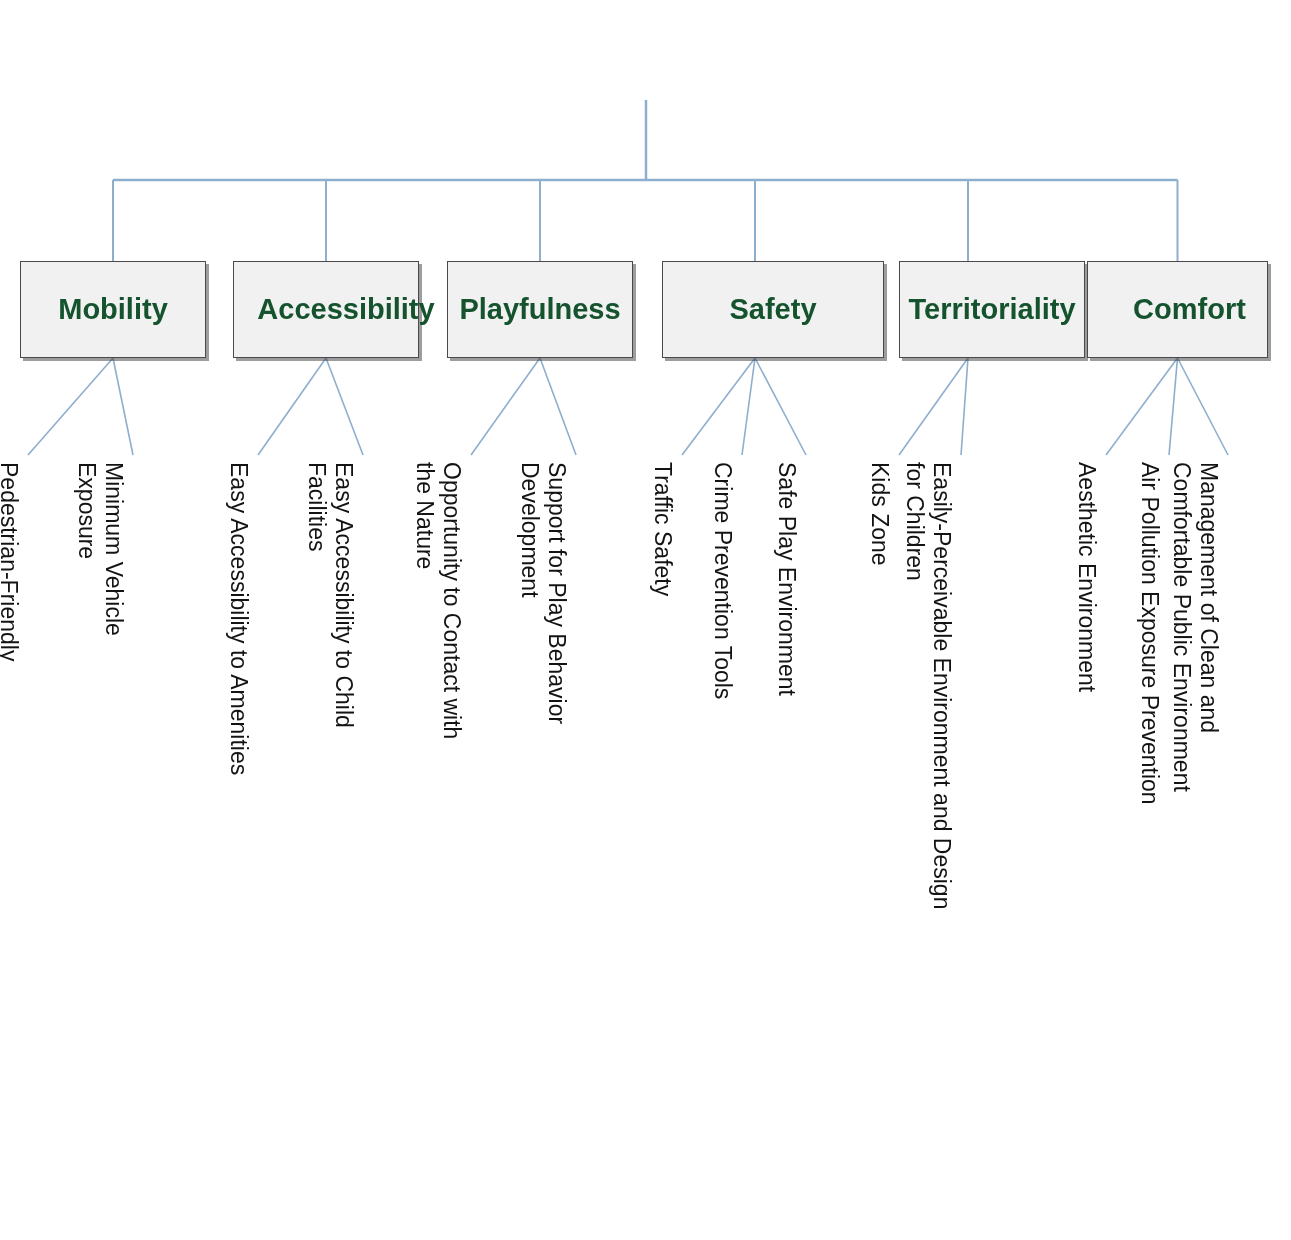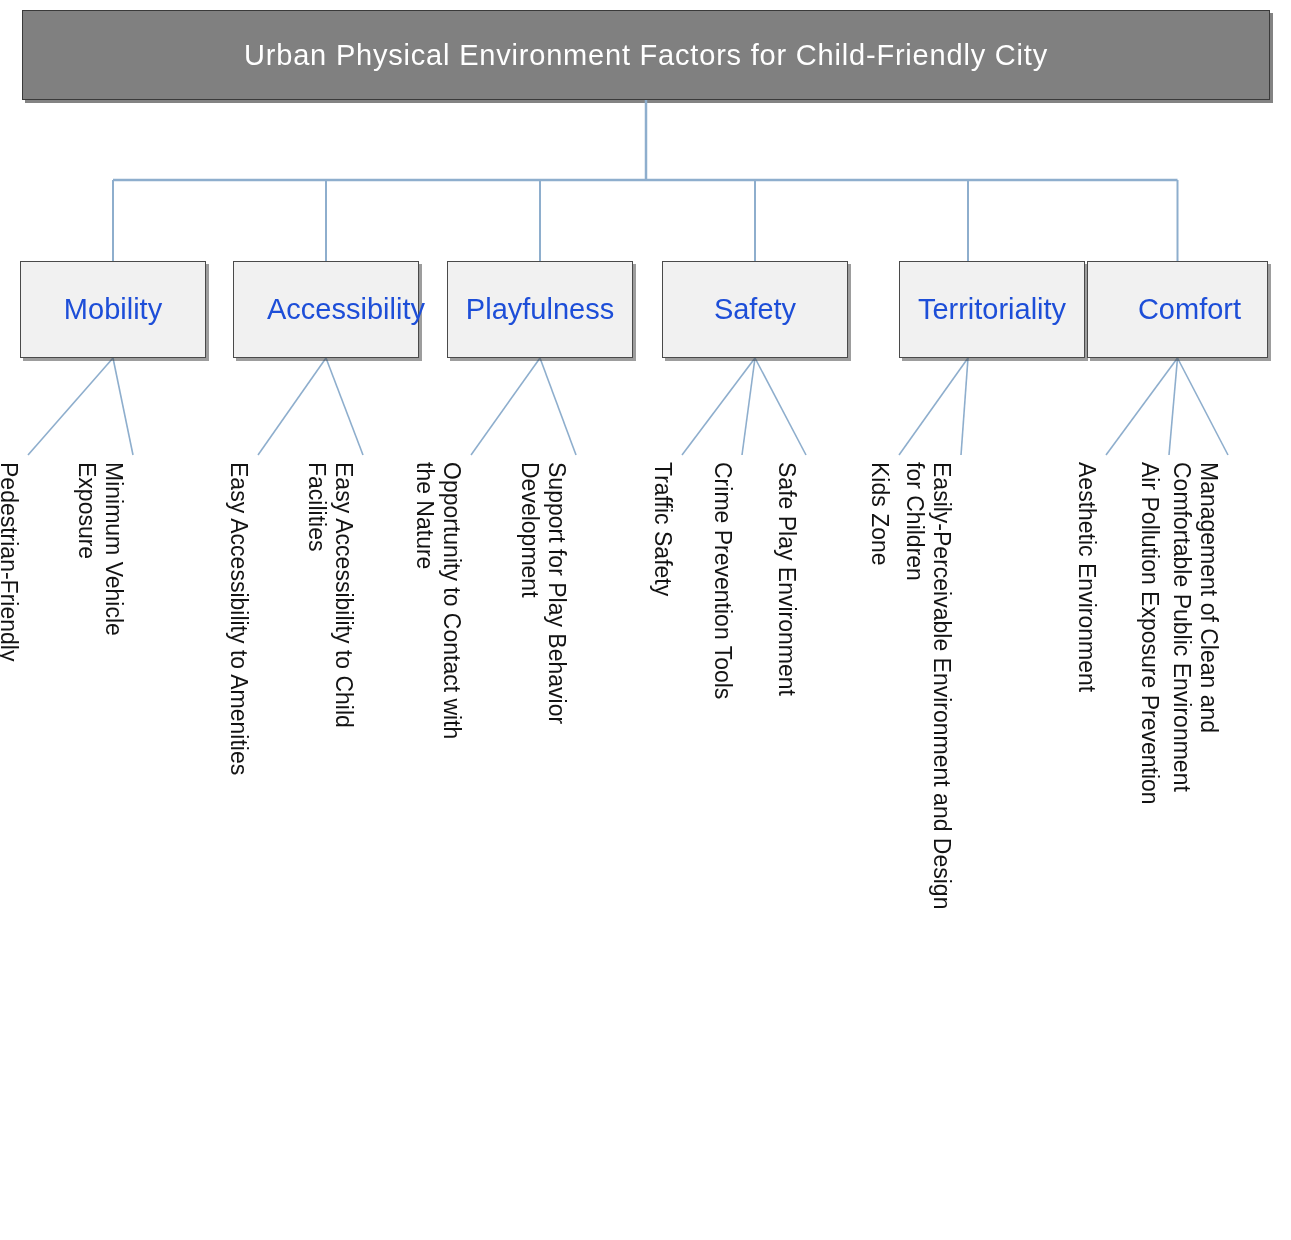--- a/index.html
+++ b/index.html
@@ -58,24 +58,24 @@
     height: 97px;
     background: #f1f1f1;
     border: 1px solid #4a4a4a;
     box-sizing: border-box;
     box-shadow: 3px 3px 0 rgba(60,60,60,0.5);
     display: flex;
     align-items: center;
     justify-content: center;
   }
   .cat-label {
-    color: #1d4ed8;
+    color: #14532d;
     font-size: 29px;
     white-space: nowrap;
-    font-weight: 400;
+    font-weight: 700;
   }
 
   
   .leaf {
     position: absolute;
     transform-origin: 0 0;
     transform: rotate(90deg);
     white-space: nowrap;
     color: #131313;
     font-size: 23px;
@@ -84,23 +84,20 @@
   }
   .leaf .line {
     display: block;
   }
 </style>
 </head>
 <body>
 
 <div id="diagram">
 
-  <div class="root-box">
-    <span class="root-title">Urban Physical Environment Factors for Child-Friendly City</span>
-  </div>
 
   <svg id="links" viewBox="0 0 1291 1240" xmlns="http://www.w3.org/2000/svg">
       <line x1="646" y1="100" x2="646" y2="180" stroke="#8eaecd" stroke-width="2.5"></line>
       <line x1="113" y1="180" x2="1177.5" y2="180" stroke="#8eaecd" stroke-width="2.5"></line>
       <line x1="113" y1="180" x2="113" y2="261" stroke="#8eaecd" stroke-width="2"></line>
       <line x1="113" y1="358" x2="28" y2="455" stroke="#8eaecd" stroke-width="1.6"></line>
       <line x1="113" y1="358" x2="133" y2="455" stroke="#8eaecd" stroke-width="1.6"></line>
       <line x1="326" y1="180" x2="326" y2="261" stroke="#8eaecd" stroke-width="2"></line>
       <line x1="326" y1="358" x2="258" y2="455" stroke="#8eaecd" stroke-width="1.6"></line>
       <line x1="326" y1="358" x2="363" y2="455" stroke="#8eaecd" stroke-width="1.6"></line>
@@ -145,21 +142,21 @@
         <span class="cat-label">Playfulness</span>
       </div>
       <div class="leaf" style="left: 465px; top: 462px;">
         <span class="line">Opportunity to Contact with</span>
         <span class="line">the Nature</span>
       </div>
       <div class="leaf" style="left: 570px; top: 462px;">
         <span class="line">Support for Play Behavior</span>
         <span class="line">Development</span>
       </div>
-      <div class="cat-box" style="left: 662px; top: 261px; width: 186px;">
+      <div class="cat-box" style="left: 662px; top: 261px; width: 222px;">
         <span class="cat-label">Safety</span>
       </div>
       <div class="leaf" style="left: 676px; top: 462px;">
         <span class="line">Traffic Safety</span>
       </div>
       <div class="leaf" style="left: 736px; top: 462px;">
         <span class="line">Crime Prevention Tools</span>
       </div>
       <div class="leaf" style="left: 800px; top: 462px;">
         <span class="line">Safe Play Environment</span>

